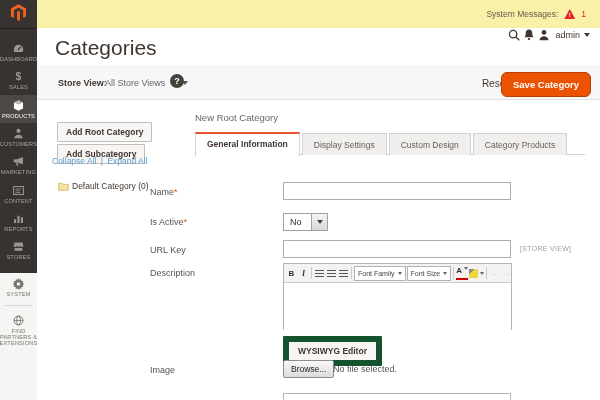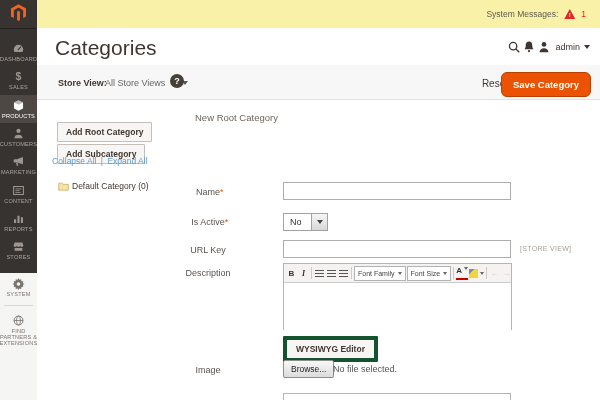--- a/index.html
+++ b/index.html
@@ -27,21 +27,21 @@
 
   
   .notif{position:absolute;left:37px;top:0;width:563px;height:28px;background:#f9f1a7;display:flex;align-items:center;justify-content:flex-end;gap:6px;padding-right:14px;box-sizing:border-box}
   .notif .nlabel{font-size:8.5px;color:#5f5a51}
   .warn-tri{width:11px;height:10px;background:#e22626;clip-path:polygon(50% 0,100% 100%,0 100%);display:flex;align-items:flex-end;justify-content:center;color:#fff;font-size:6px;font-weight:bold;line-height:1.2}
   .notif .ncount{font-size:8.5px;color:#e22626}
 
   
   .hdr{position:absolute;left:37px;top:28px;width:563px;height:37px;background:#fff}
   .hdr .title{position:absolute;left:18px;top:8px;font-size:21px;color:#41362f}
-  .hdr-right{position:absolute;right:10px;top:0;height:37px;display:flex;align-items:center;gap:1px}
+  .hdr-right{position:absolute;right:10px;top:0;height:37px;display:flex;align-items:flex-start;gap:1px}
   .hicon{width:14px;height:14px;color:#41362f;cursor:pointer}
   .hicon svg{width:14px;height:14px;display:block}
   .admin{display:flex;align-items:center;gap:4px;cursor:pointer}
   .admin .aname{font-size:9px;color:#41362f}
   .caret{width:0;height:0;border-left:3.5px solid transparent;border-right:3.5px solid transparent;border-top:4px solid #41362f}
 
   
   .storebar{position:absolute;left:37px;top:65px;width:563px;height:35px;background:#f7f7f7;border-bottom:1px solid #e2e2e2;box-sizing:border-box}
   .sv-label{position:absolute;left:21px;top:13px;font-size:9px;font-weight:bold;color:#41362f}
   .sv-value{position:absolute;left:68px;top:13px;font-size:9px;color:#666;display:flex;align-items:center;gap:17px;cursor:pointer}
@@ -61,21 +61,21 @@
   .tree-item svg{width:11px;height:10px}
   .tree-item .tlabel{font-size:8.5px;color:#41362f}
 
   
   .subtitle{position:absolute;left:195px;top:112px;font-size:9.5px;color:#6f645c}
   .tabs{position:absolute;left:195px;top:132px;width:390px;height:23px}
   .tabs::after{content:"";position:absolute;left:0;right:0;bottom:0;height:1px;background:#d4d0cd}
   .tab{position:relative;display:inline-block;margin-right:2px;padding:6px 11px 5px;font-size:8.5px;color:#66605a;background:#f1efed;border:1px solid #d4d0cd;border-bottom:none;cursor:pointer;z-index:1;vertical-align:bottom}
   .tab.active{background:#fff;border-top:2px solid #e8502a;color:#41362f;font-weight:bold;z-index:3;padding-top:5px;margin-bottom:-1px;padding-bottom:7px}
 
-  .flabel{position:absolute;left:150px;width:116px;text-align:center;font-size:9px;color:#5a534d}
+  .flabel{position:absolute;left:150px;width:116px;text-align:left;font-size:9px;color:#5a534d}
   .req{color:#eb5202;font-size:9px;position:absolute;margin-left:0}
   .tinput{position:absolute;left:283px;width:228px;height:18px;border:1px solid #adadad;box-sizing:border-box;background:#fff;font-size:9px;padding:0 4px;font-family:"Liberation Sans",sans-serif}
   .scope{position:absolute;left:520px;font-size:7px;letter-spacing:.3px;color:#a79d95}
 
   .selbox{position:absolute;left:283px;top:213px;display:inline-flex;border:1px solid #a2a2a2;height:18px;box-sizing:border-box;cursor:pointer;background:#fff}
   .selbox .stext{font-size:9px;color:#333;padding:3px 7px 0 6px;min-width:14px}
   .selbox .sarrow{width:15px;background:linear-gradient(#f5f5f5,#d8d8d8);border-left:1px solid #a2a2a2;display:flex;align-items:center;justify-content:center}
   .selbox .sarrow .caret{border-top-color:#444;border-left-width:3px;border-right-width:3px}
 
   
@@ -85,21 +85,21 @@
   .tbtn.bold{font-weight:bold}
   .tbtn.italic{font-style:italic;font-family:"Liberation Serif",serif;font-weight:bold}
   .ic-align{width:9px;height:7px;background:repeating-linear-gradient(to bottom,#555 0 1px,transparent 1px 3px)}
   .tbtn.text-color{font-weight:bold;font-size:8px;line-height:8px;height:11px;border-bottom:2px solid #c00;align-items:flex-start}
   .ic-high{width:9px;height:9px;background:linear-gradient(135deg,#8a8a8a 0 30%,#f2d43c 30%)}
   .tbtn.disabled{color:#c9c9c9;cursor:default}
   .tsep{width:1px;height:12px;background:#cfcac5;margin:0 1px;flex:0 0 auto}
   .tdrop{display:flex;align-items:center;border:1px solid #b3b3b3;background:#fff;height:13px;padding:0 3px;font-size:7px;color:#444;gap:3px;cursor:pointer;flex:0 0 auto}
   .dcaret{width:0;height:0;border-left:2.5px solid transparent;border-right:2.5px solid transparent;border-top:3.5px solid #666}
   .ebody{width:100%;height:47px;border:none;resize:none;outline:none;box-sizing:border-box;font-family:"Liberation Sans",sans-serif}
-  .wys-btn{position:absolute;left:283px;top:336px;background:#f7f6f5;border:4px solid #14532d;border-radius:1px;font-size:8.5px;font-weight:bold;color:#41362f;padding:4px 9px;cursor:pointer;font-family:"Liberation Sans",sans-serif}
+  .wys-btn{position:absolute;left:283px;top:336px;background:#f7f6f5;border:6px solid #14532d;border-radius:1px;font-size:8.5px;font-weight:bold;color:#41362f;padding:4px 9px;cursor:pointer;font-family:"Liberation Sans",sans-serif}
 
   .browse{position:absolute;left:283px;top:360px;background:linear-gradient(#f8f8f8,#dcdcdc);border:1px solid #8d8d8d;border-radius:2px;font-size:8.5px;color:#222;padding:3px 7px;cursor:pointer;font-family:"Liberation Sans",sans-serif}
   .nofile{position:absolute;left:333px;top:364px;font-size:9px;color:#555}
   .next-input{position:absolute;left:283px;top:393px;width:228px;height:10px;border:1px solid #b5b5b5;border-bottom:none;box-sizing:border-box;background:#fff}
 </style>
 </head>
 <body>
 
 <div class="page">
 
@@ -261,20 +261,21 @@
     <span class="lnk">Expand All</span>
   </div>
   <div class="tree-item">
     <span><svg viewBox="0 0 16 14">
           <path d="M1 3h5.2l1.2 1.6H15v8.4H1z" fill="#f7e3a8" stroke="#c9a44c" stroke-width="1"></path>
         </svg></span>
     <span class="tlabel">Default Category (0)</span>
   </div>
 
   <div class="subtitle">New Root Category</div>
+  <div class="tabs"><span class="tab active">General Information</span><span class="tab">Display Settings</span><span class="tab">Custom Design</span><span class="tab">Category Products</span></div>
 
   <label class="flabel" style="top:187px"><span>Name</span> <span class="req">*</span></label>
   <input class="tinput" style="top: 182px;" value="">
 
   <label class="flabel" style="top:217px"><span>Is Active</span> <span class="req">*</span></label>
   <span class="selbox">
     <span class="stext">No</span>
     <span class="sarrow">
         <span class="caret"></span>
       </span>

